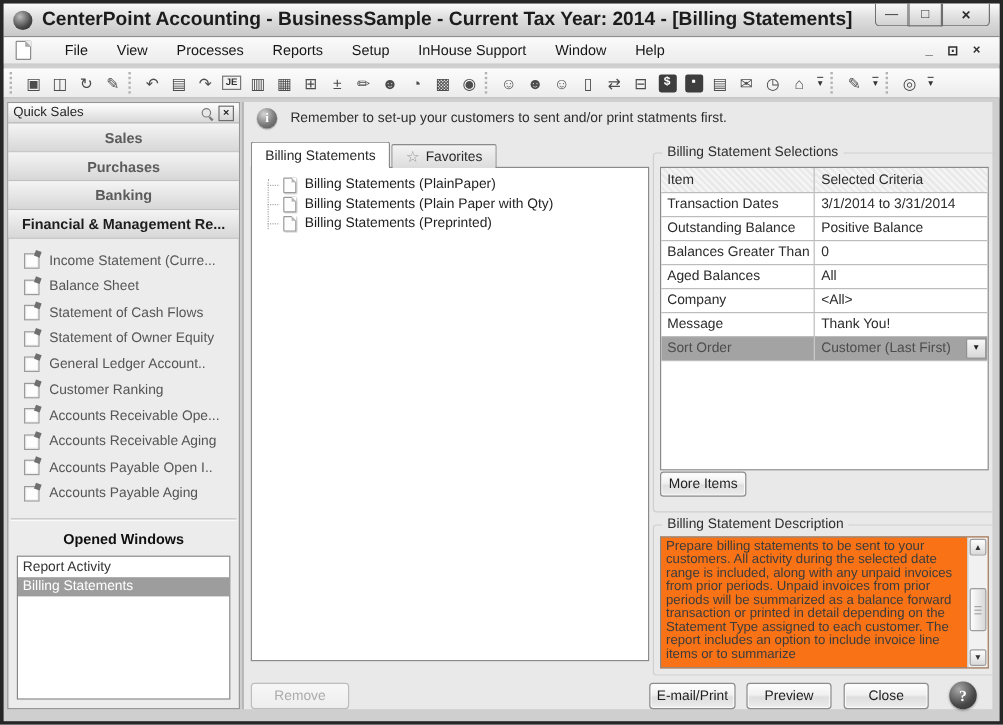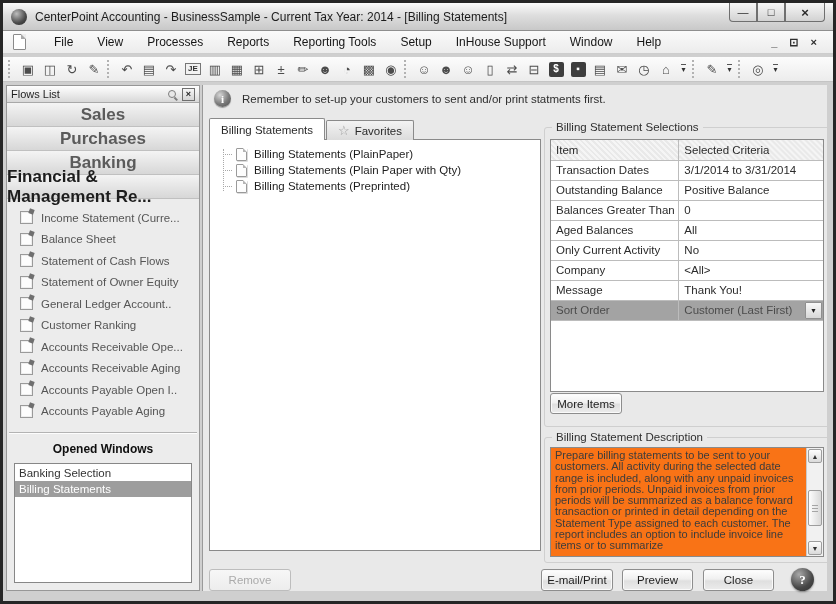--- a/index.html
+++ b/index.html
@@ -9,21 +9,21 @@
   .window { position:relative; width:836px; height:604px; background:#cfcfcf;
             border:3px solid #262626; overflow:hidden; }
 
   
   .titlebar { position:absolute; left:0; top:0; right:0; height:28px;
               background:linear-gradient(#fbfbfb,#dedede 45%,#c8c8c8);
               border-bottom:1px solid #8e8e8e; display:flex; align-items:center; padding:0 8px; }
   .app-icon { width:16px; height:16px; border-radius:50%;
               background:radial-gradient(circle at 35% 30%, #bdbdbd, #4a4a4a 60%, #222);
               margin-right:8px; flex:0 0 auto; }
-  .title-text { font-size:12px; color:#1c1c1c; white-space:nowrap; overflow:hidden; }
+  .title-text { font-size:16px; color:#1c1c1c; white-space:nowrap; overflow:hidden;font-weight:bold; }
   .win-btns { position:absolute; right:8px; top:0; display:flex; }
   .win-btn { width:28px; height:19px; border:1px solid #6f6f6f; border-top:none;
              background:linear-gradient(#f7f7f7,#d2d2d2); display:flex; align-items:center;
              justify-content:center; font-size:11px; color:#2a2a2a; }
   .win-btn:first-child { border-radius:0 0 0 4px; }
   .win-btn.close { width:40px; border-radius:0 0 4px 0; font-weight:bold; font-size:13px; }
 
   
   .menubar { position:absolute; left:0; top:28px; right:0; height:23px;
              background:linear-gradient(#fafafa,#ececec); border-bottom:1px solid #cdcdcd;
@@ -63,21 +63,21 @@
   .pin-icon { width:11px; height:11px; position:relative; }
   .pin-icon::before { content:""; position:absolute; left:1px; top:1px; width:6px; height:6px;
                border:1.5px solid #7d7d7d; border-radius:50%; background:#e8e8e8; }
   .pin-icon::after { content:""; position:absolute; right:0; bottom:0; width:4px; height:1.5px;
                background:#7d7d7d; transform:rotate(45deg); }
   .ql-close { width:13px; height:13px; border:1px solid #6f6f6f; background:linear-gradient(#f6f6f6,#d5d5d5);
               display:flex; align-items:center; justify-content:center; font-size:9px;
               font-weight:bold; color:#222; }
   .ql-section { height:24px; background:linear-gradient(#f4f4f4,#d7d7d7);
                 border-bottom:1px solid #c0c0c0; display:flex; align-items:center;
-                justify-content:center; font-size:17px; font-weight:bold; color:#5b5b5b; }
+                justify-content:center; font-size:12px; font-weight:bold; color:#5b5b5b; }
   .ql-section.active { color:#1d1d1d; }
   .report-list { padding:8px 2px 0 13px; }
   .report-item { display:flex; align-items:center; height:21.5px; font-size:11.5px;
                  color:#555; gap:8px; white-space:nowrap; overflow:hidden; }
   .report-ico { width:13px; height:13px; background:#fdfdfd; border:1px solid #9a9a9a;
                 position:relative; flex:0 0 auto; box-shadow:inset 0 0 0 1px #eee; }
   .report-ico::after { content:""; position:absolute; right:-2px; top:-3px; width:5px; height:5px;
                 background:#6f6f6f; transform:rotate(20deg); }
   .sb-divider { border-top:1px solid #b3b3b3; border-bottom:1px solid #fdfdfd; margin:10px 2px 0; }
   .ow-title { font-size:12px; font-weight:bold; color:#0f0f0f; text-align:center; margin:8px 0 7px; }
@@ -194,21 +194,20 @@
     <span class="mdi-doc"></span>
 
       <span class="menu-item">File</span>
 
       <span class="menu-item">View</span>
 
       <span class="menu-item">Processes</span>
 
       <span class="menu-item">Reports</span>
 
-      <span class="menu-item">Reporting Tools</span>
 
       <span class="menu-item">Setup</span>
 
       <span class="menu-item">InHouse Support</span>
 
       <span class="menu-item">Window</span>
 
       <span class="menu-item">Help</span>
     </div>
   <div class="mdi-ctrls" style="position:absolute; right:8px; top:33px; z-index:3;">
@@ -371,21 +370,21 @@
         <span class="glyph">◎</span>
       </span>
 
       <span class="tbi ovf">
         <span class="glyph">▾</span>
       </span>
     </div>
 
   <div class="sidebar">
     <div class="ql-header">
-      <span class="ql-title">Flows List</span>
+      <span class="ql-title">Quick Sales</span>
       <span class="pin-icon"></span>
       <span class="ql-close">×</span>
     </div>
     <div>
 
         <div class="ql-section">
           <span>Sales</span>
         </div>
 
         <div class="ql-section">
@@ -450,21 +449,21 @@
         <div class="report-item">
           <span class="report-ico"></span>
           <span>Accounts Payable Aging</span>
         </div>
       </div>
     <div class="sb-divider"></div>
     <div class="ow-title">Opened Windows</div>
     <div class="ow-list">
 
         <div class="ow-item">
-          <span>Banking Selection</span>
+          <span>Report Activity</span>
         </div>
 
         <div class="ow-item sel">
           <span>Billing Statements</span>
         </div>
       </div>
   </div>
 
   <div class="content">
 
@@ -543,27 +542,20 @@
               </tr>
 
               <tr>
                 <td>Aged Balances</td>
                 <td class="crit">
                   <span>All</span>
                   
                 </td>
               </tr>
 
-              <tr>
-                <td>Only Current Activity</td>
-                <td class="crit">
-                  <span>No</span>
-                  
-                </td>
-              </tr>
 
 
               <tr>
                 <td>Company</td>
                 <td class="crit">
                   <span>&lt;All&gt;</span>
                   
                 </td>
               </tr>
 

